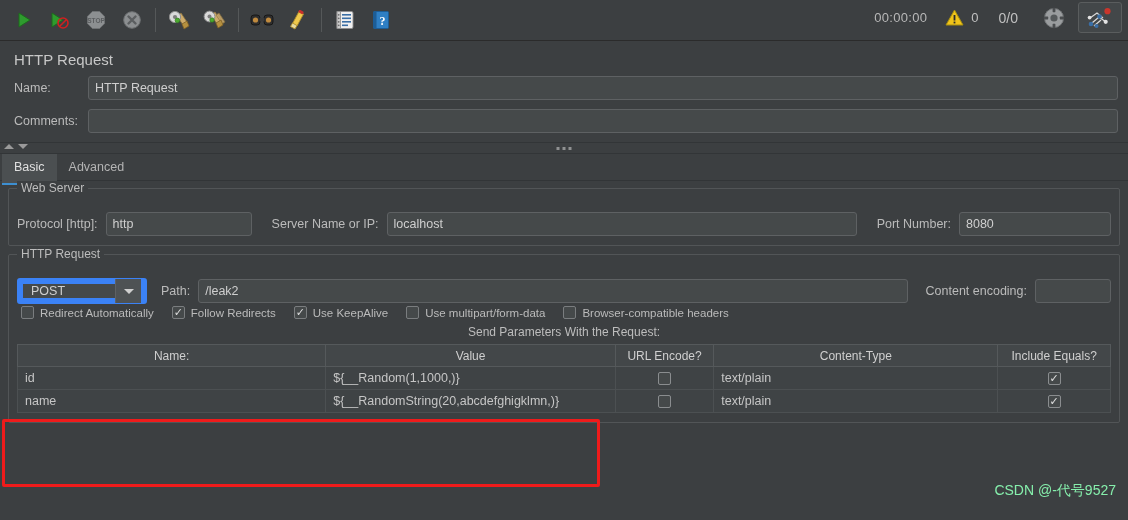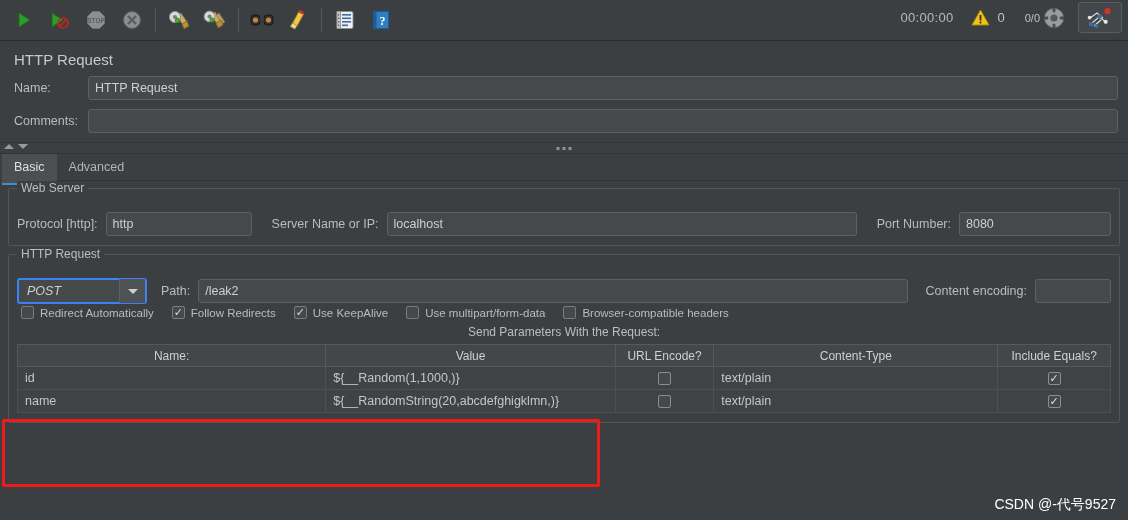--- a/index.html
+++ b/index.html
@@ -45,21 +45,21 @@
     right: 6px; top: 0;
     height: 35px;
     display: flex; align-items: center;
   }
   .tb-timer {
     font-size: 13px; color: #b8b8b8;
     margin-right: 18px; letter-spacing: .3px;
   }
   .tb-warn { display: flex; align-items: center; margin-right: 20px; }
   .tb-warn-count { font-size: 13px; color: #c0c0c0; margin-left: 7px; }
-  .tb-threads { font-size: 11px; color: #c0c0c0; margin-right: 0; }
+  .tb-threads { font-size: 14px; color: #c0c0c0; margin-right: 22px; }
   .tb-gear-btn { width: 28px; height: 28px; display:flex; align-items:center; justify-content:center; margin-right: 10px;}
   .tb-last {
     width: 44px; height: 31px;
     border: 1px solid #5a5d5e;
     border-radius: 3px;
     background: #434749;
     display: flex; align-items: center; justify-content: center;
   }
 
   
@@ -184,25 +184,24 @@
     border-radius: 3px;
     color: #cfcfcf;
     font-size: 12.5px;
     font-family: "Liberation Sans", sans-serif;
     padding: 0 6px;
     outline: none;
   }
   .combo {
     width: 130px; height: 26px;
     background: #45494a;
-    border: 2px solid #3b82f6;
+    border: 6px solid #3b82f6;
     border-radius: 3px;
     display: flex; align-items: center;
     position: relative;
-    font-style: italic;
   }
   .combo-text {
     flex: 1;
     font-size: 12.5px; color: #cfcfcf;
     padding-left: 8px;
   }
   .combo-arrow {
     width: 26px; height: 24px;
     background: #4e5254;
     border-left: 1px solid #5e6163;
@@ -299,23 +298,23 @@
     pointer-events: none;
     left: 2px;
     top: 419px;
     width: 598px;
     height: 68px;
   }
 
   
   .watermark {
     position: absolute;
-    right: 12px; bottom: 6px;
+    right: 12px; bottom: 20px;
     font-size: 14px;
-    color: #ffffff;
+    color: #86efac;
     margin-left: 32px;
   }
 
   svg { display: block; }
 </style>
 </head>
 <body>
 
 <div id="app">
 

